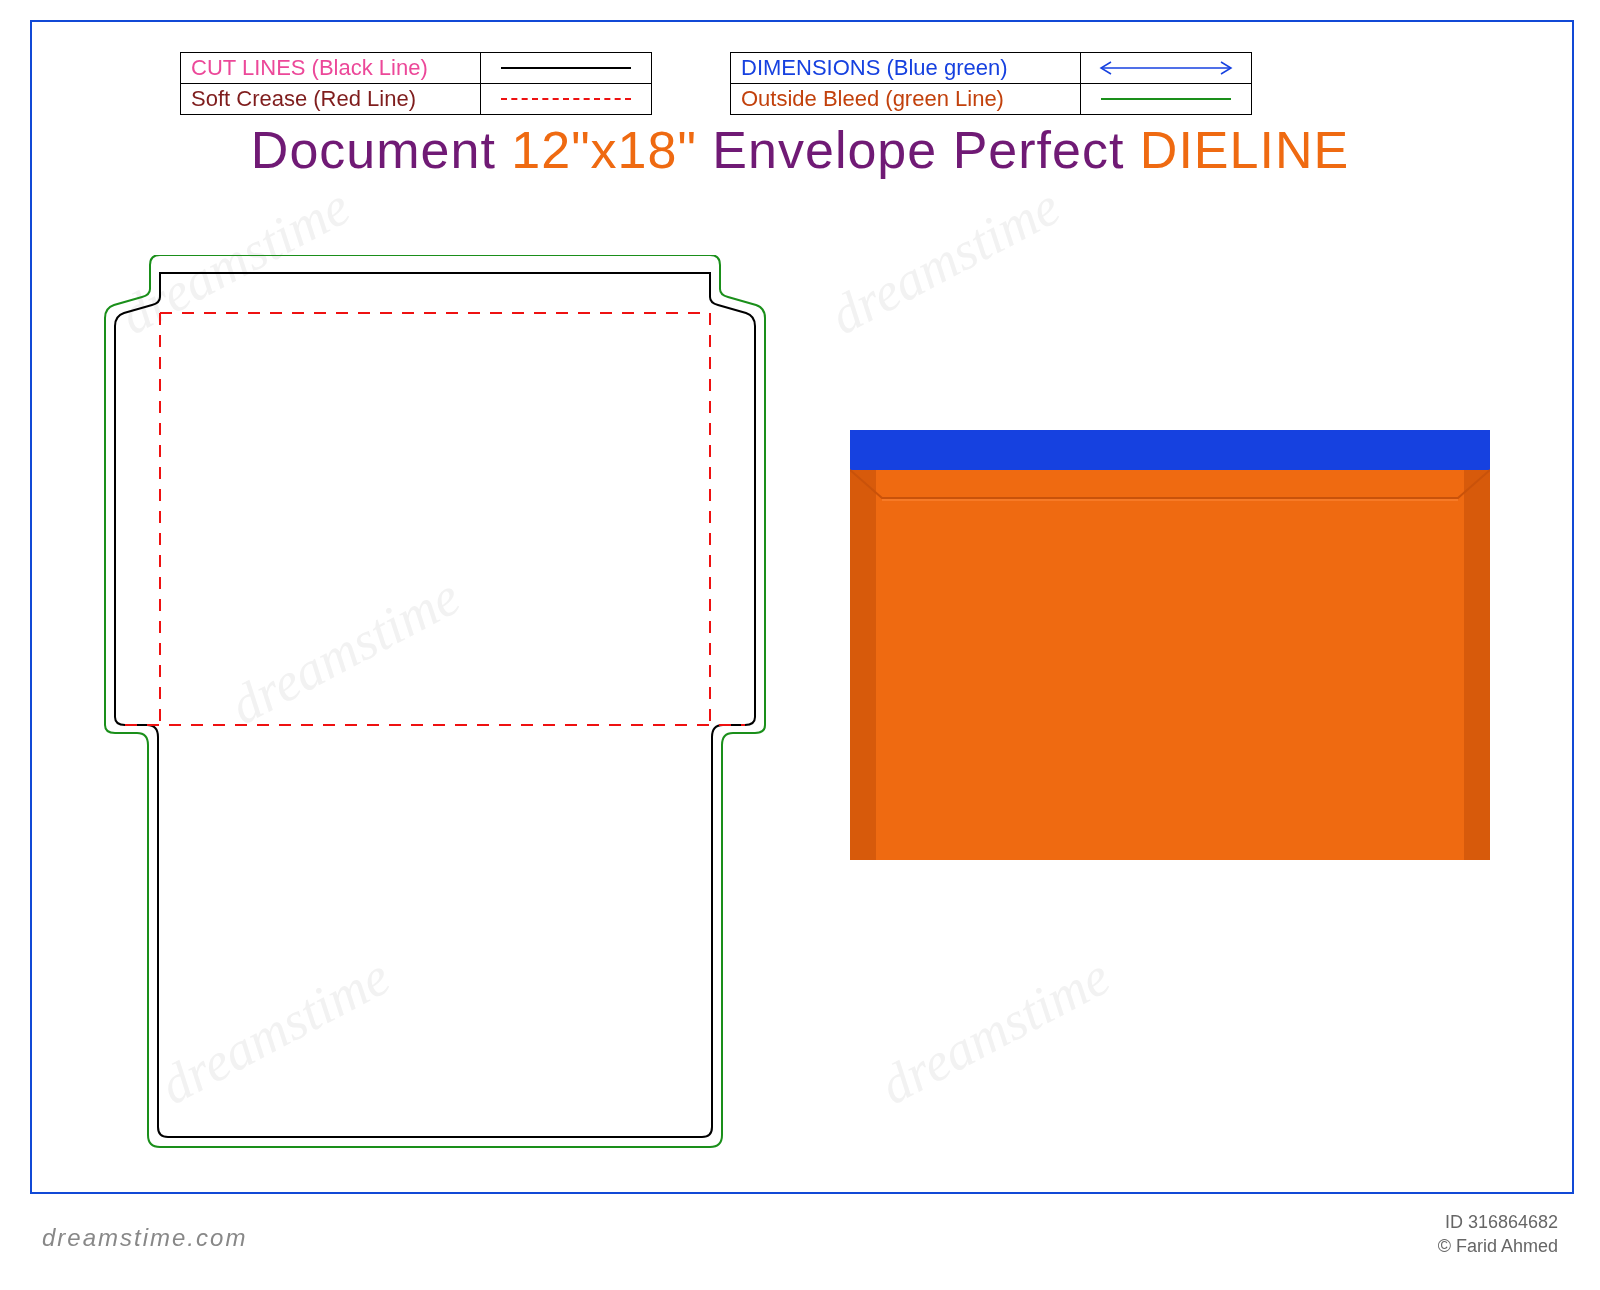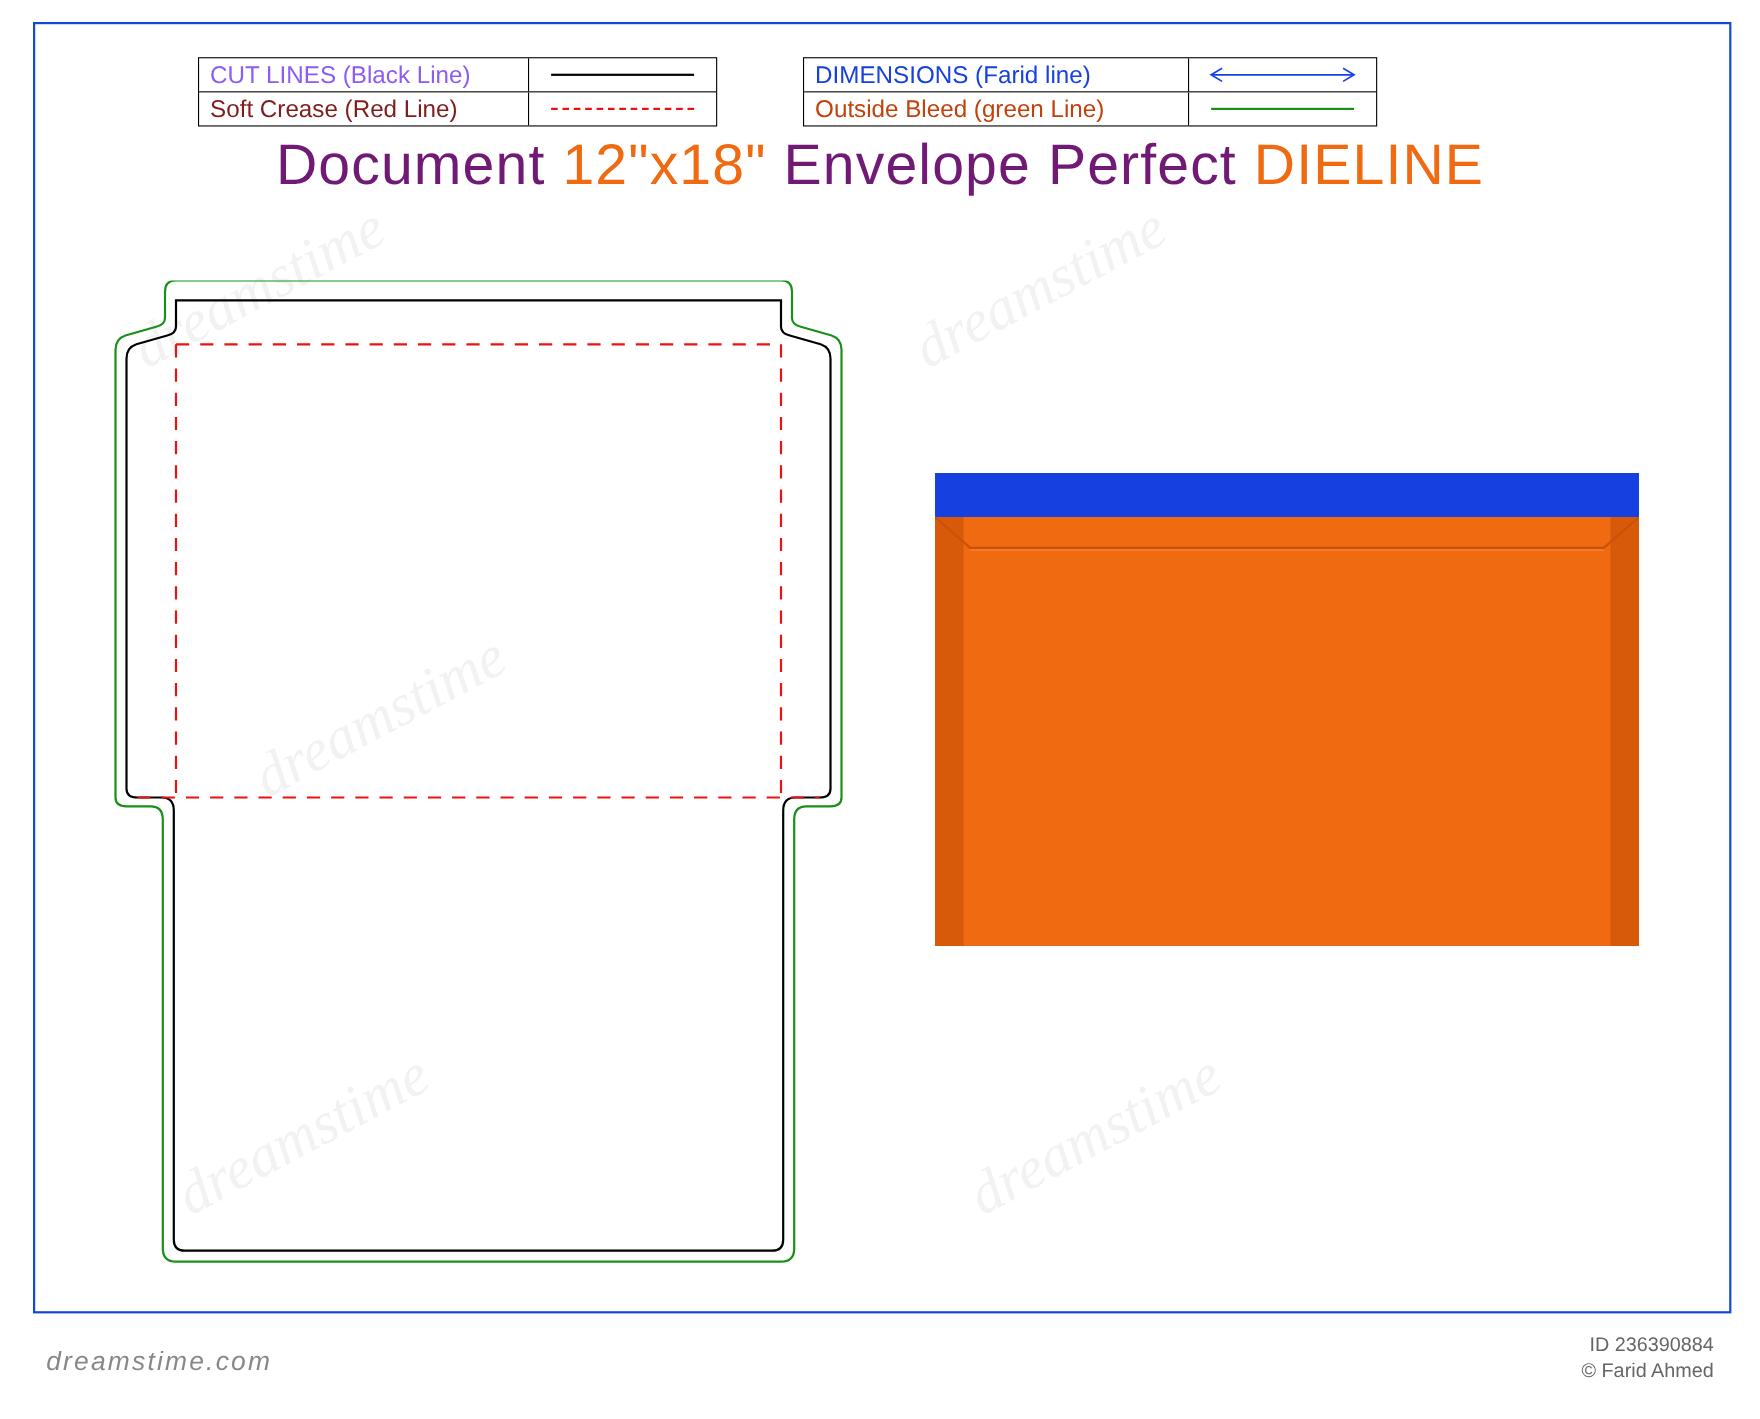--- a/index.html
+++ b/index.html
@@ -40,32 +40,32 @@
 <div class="wm" style="left:820px;top:230px">dreamstime</div>
 <div class="wm" style="left:220px;top:620px">dreamstime</div>
 <div class="wm" style="left:900px;top:620px">dreamstime</div>
 <div class="wm" style="left:150px;top:1000px">dreamstime</div>
 <div class="wm" style="left:870px;top:1000px">dreamstime</div>
 
 <div class="frame"></div>
 
 <div class="legend legend-left">
   <div class="legend-row">
-    <span class="legend-label" style="color:#8b5cf6">CUT LINES (Black Line)</span>
+    <span class="legend-label" style="color:#ec4899">CUT LINES (Black Line)</span>
     <span class="legend-swatch sw-black"></span>
   </div>
   <div class="legend-row">
     <span class="legend-label" style="color:#7f1d1d">Soft Crease (Red Line)</span>
     <span class="legend-swatch sw-red"></span>
   </div>
 </div>
 
 <div class="legend legend-right">
   <div class="legend-row">
-    <span class="legend-label" style="color:#1641e0">DIMENSIONS (Farid line)</span>
+    <span class="legend-label" style="color:#1641e0">DIMENSIONS (Blue green)</span>
     <span class="legend-swatch sw-blue">
       <svg width="150" height="18">
         <line x1="10" y1="9" x2="140" y2="9" stroke="#1641e0" stroke-width="1.5"></line>
         <polyline points="20,3 10,9 20,15" fill="none" stroke="#1641e0" stroke-width="1.5"></polyline>
         <polyline points="130,3 140,9 130,15" fill="none" stroke="#1641e0" stroke-width="1.5"></polyline>
       </svg>
     </span>
   </div>
   <div class="legend-row">
     <span class="legend-label" style="color:#c2410c">Outside Bleed (green Line)</span>
@@ -120,15 +120,15 @@
     <rect x="614" y="40" width="26" height="390" fill="#d75a0b"></rect>
 
     <path d="M0 40 L32 68 L608 68 L640 40" fill="none" stroke="#c9520a" stroke-width="2"></path>
 
     <line x1="32" y1="70" x2="608" y2="70" stroke="#ff8a3d" stroke-width="1"></line>
   </svg>
 </div>
 
 <div class="footer-left">dreamstime.com</div>
 <div class="footer-right">
-  <div>ID 236390884</div>
+  <div>ID 316864682</div>
   <div>© Farid Ahmed</div>
 </div>
 
 </body></html>

